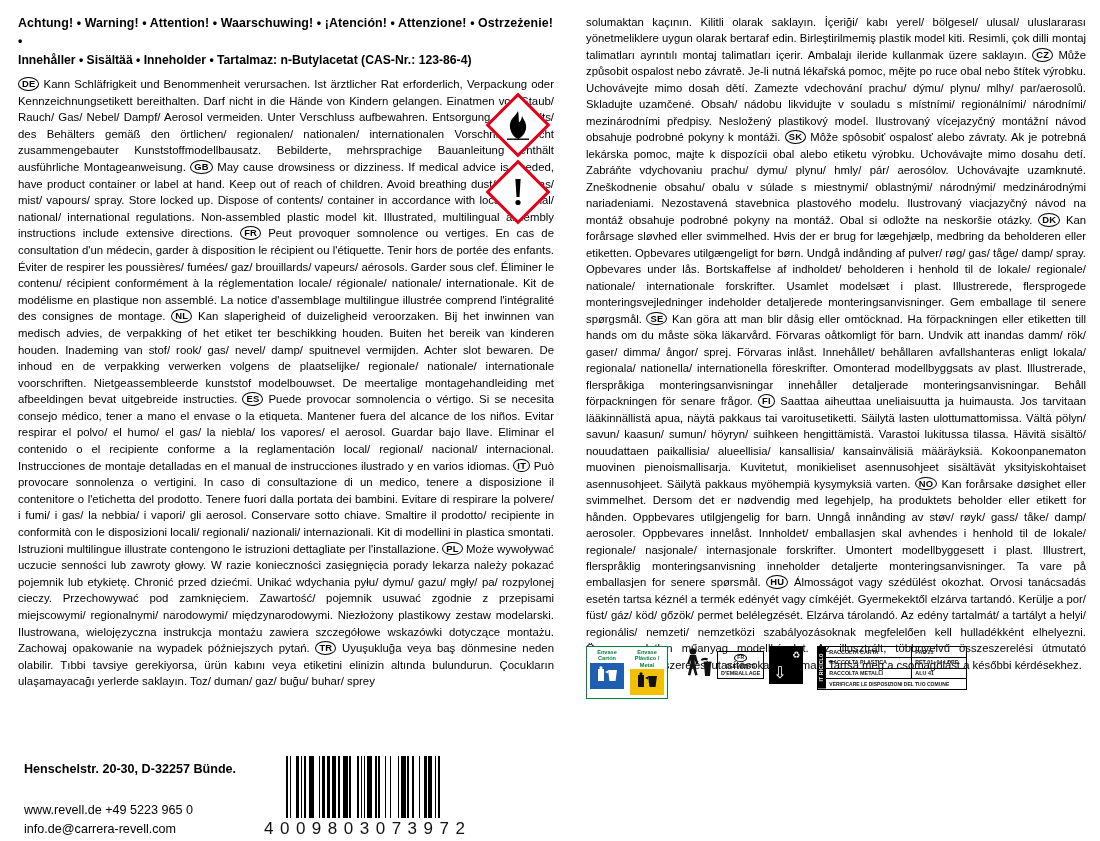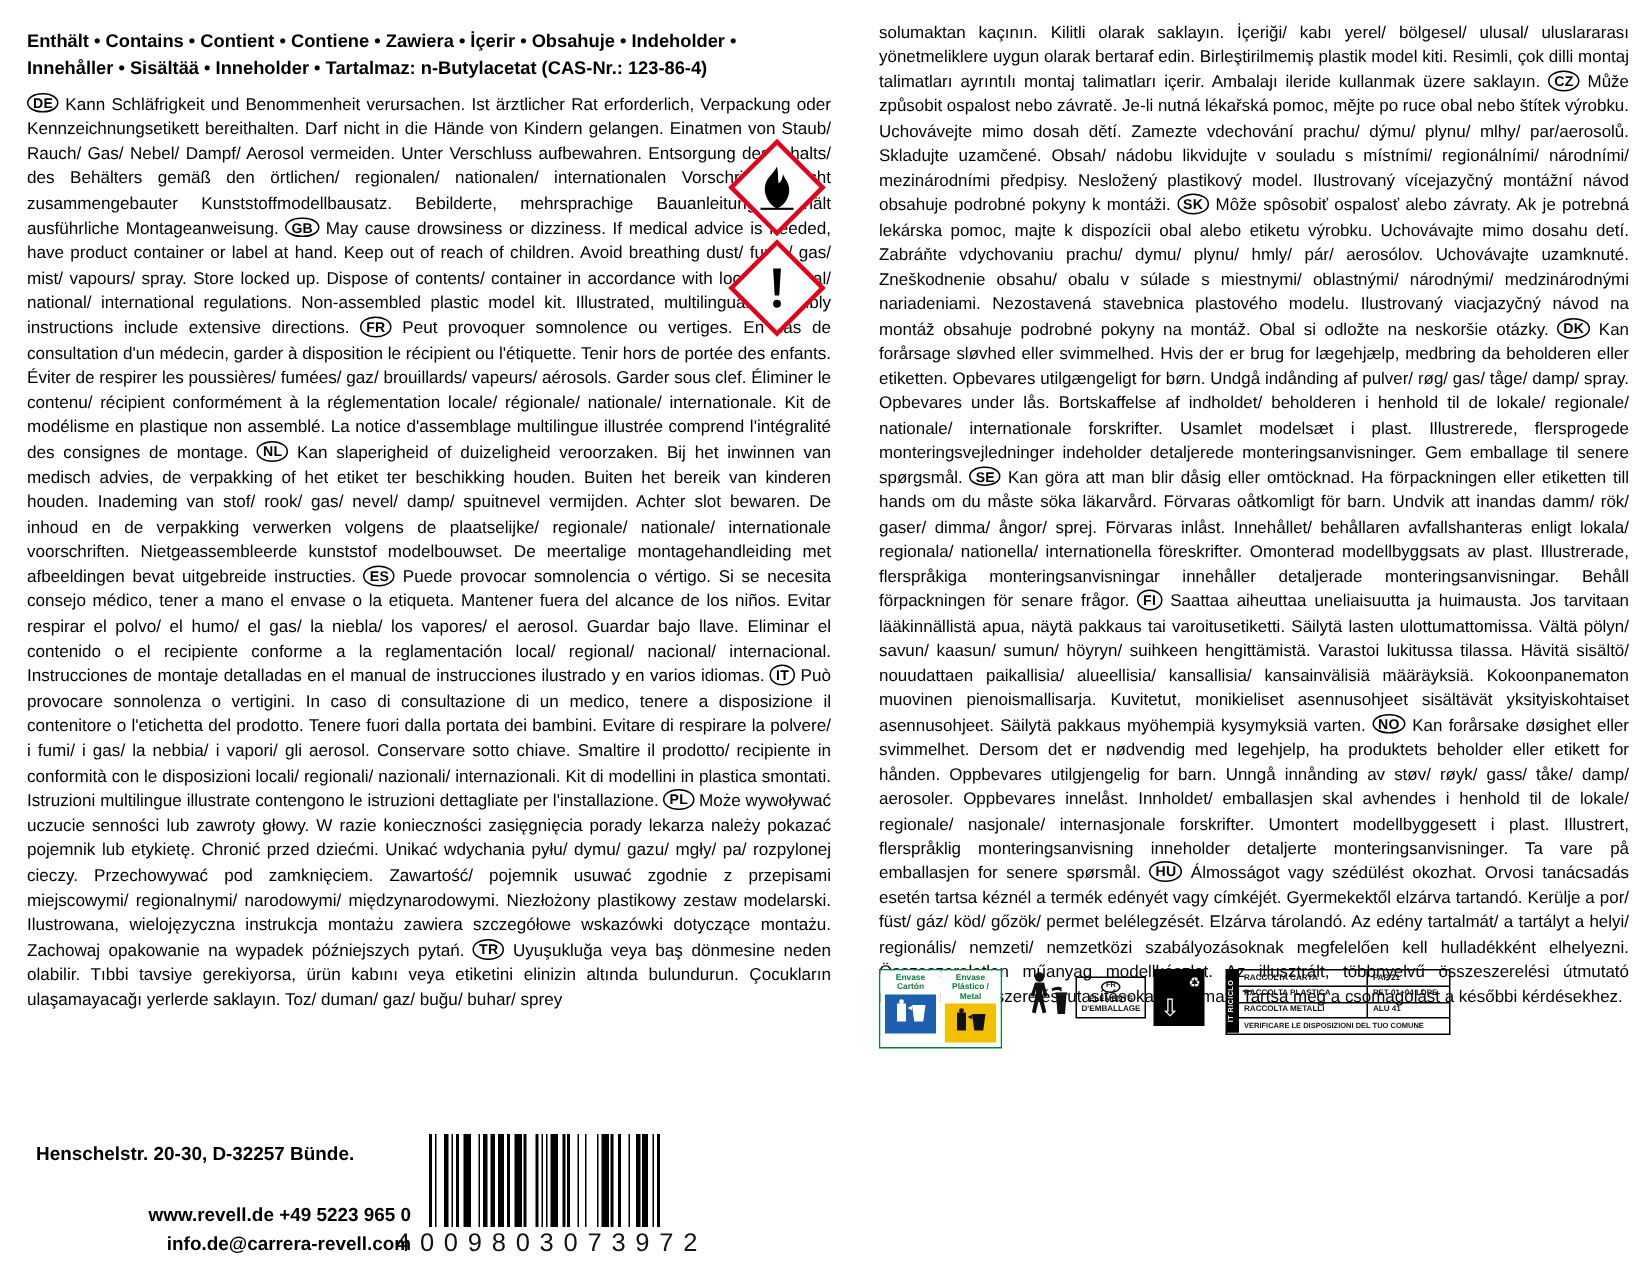--- a/index.html
+++ b/index.html
@@ -230,21 +230,21 @@
     position: absolute;
     left: 24px;
     top: 760px;
     width: 250px;
     font-size: 12.6px;
     line-height: 1.5;
     font-weight: bold;
     color: #000;
   }
   .footer .addr2 { margin-bottom: 22px; }
-  .footer .web { font-weight: bold; text-align: right; }
+  .footer .web { font-weight: normal; }
   
   .barcode-wrap {
     position: absolute;
     left: 258px;
     top: 756px;
     width: 210px;
     text-align: center;
   }
   .barcode {
     height: 62px;
@@ -267,22 +267,22 @@
     padding-left: 6px;
   }
 </style>
 </head>
 <body>
 
 <div class="page">
 
   <div class="col-left">
 
-
-    <div class="ingredients">Enthält • Contains • Contient • Contiene • Zawiera • İçerir • Obsahuje • Indeholder •</div>
+    <div class="warn-line">Achtung! • Warning! • Attention! • Waarschuwing! • ¡Atención! • Attenzione! • Ostrzeżenie! •</div>
+
     <div class="ingredients" style="margin-top:0">Innehåller • Sisältää • Inneholder • Tartalmaz: n-Butylacetat (CAS-Nr.: 123-86-4)</div>
 
     <div class="body-text">
       <span class="cc">DE</span>
       <span>Kann Schläfrigkeit und Benommenheit verursachen. Ist ärztlicher Rat erforderlich, Verpackung oder Kennzeichnungsetikett bereithalten. Darf nicht in die Hände von Kindern gelangen. Einatmen von Staub/ Rauch/ Gas/ Nebel/ Dampf/ Aerosol vermeiden. Unter Verschluss aufbewahren. Entsorgung des Inhalts/ des Behälters gemäß den örtlichen/ regionalen/ nationalen/ internationalen Vorschriften. Nicht zusammengebauter Kunststoffmodellbausatz. Bebilderte, mehrsprachige Bauanleitung enthält ausführliche Montageanweisung.</span>
       <span class="cc">GB</span>
       <span>May cause drowsiness or dizziness. If medical advice is needed, have product container or label at hand. Keep out of reach of children. Avoid breathing dust/ fume/ gas/ mist/ vapours/ spray. Store locked up. Dispose of contents/ container in accordance with local/ regional/ national/ international regulations. Non-assembled plastic model kit. Illustrated, multilingual assembly instructions include extensive directions.</span>
       <span class="cc">FR</span>
       <span>Peut provoquer somnolence ou vertiges. En cas de consultation d'un médecin, garder à disposition le récipient ou l'étiquette. Tenir hors de portée des enfants. Éviter de respirer les poussières/ fumées/ gaz/ brouillards/ vapeurs/ aérosols. Garder sous clef. Éliminer le contenu/ récipient conformément à la réglementation locale/ régionale/ nationale/ internationale. Kit de modélisme en plastique non assemblé. La notice d'assemblage multilingue illustrée comprend l'intégralité des consignes de montage.</span>
       <span class="cc">NL</span>

